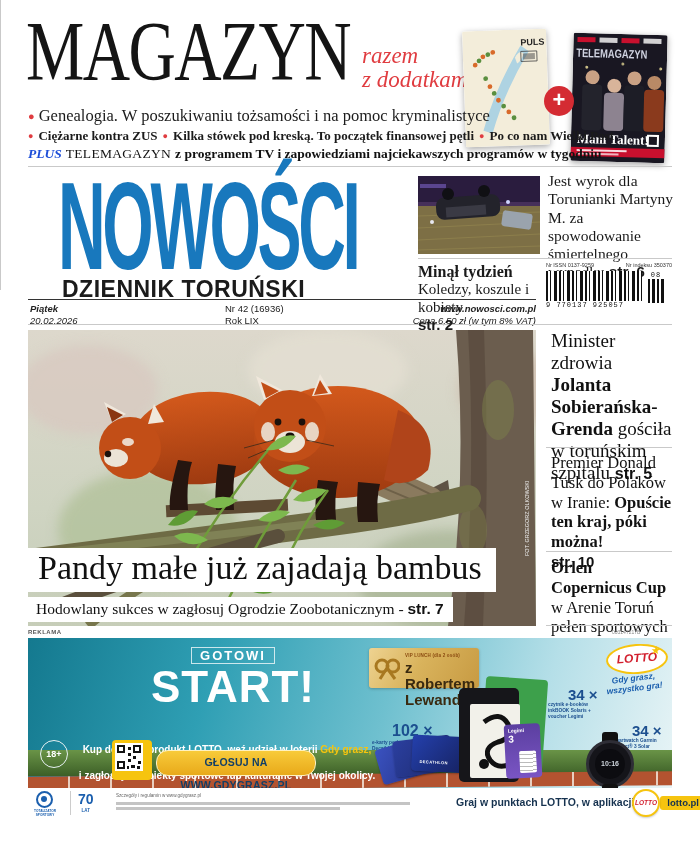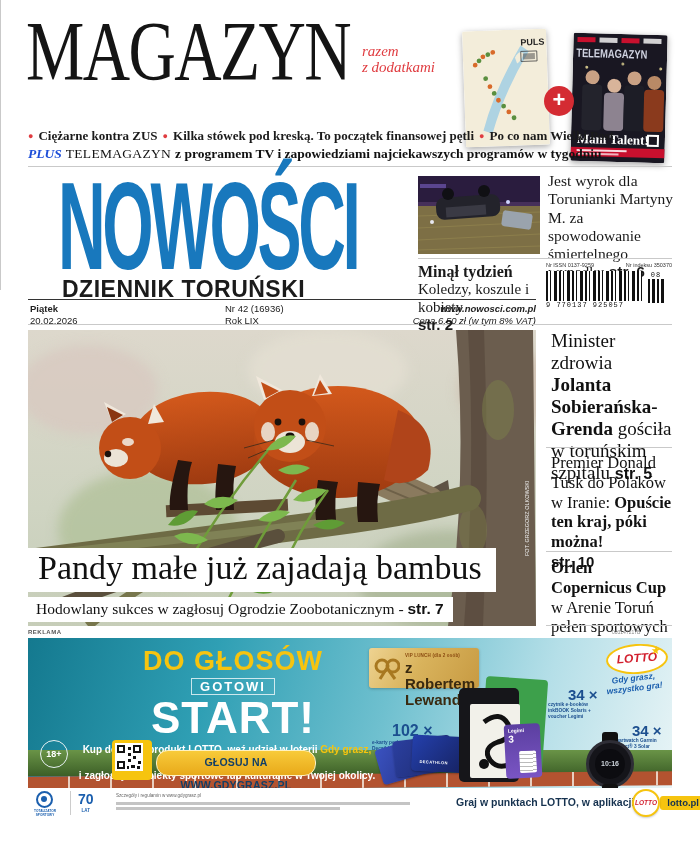--- a/index.html
+++ b/index.html
@@ -5,21 +5,21 @@
   html,body{margin:0;padding:0;background:#e9e9e9;}
   #page{position:relative;width:700px;height:847px;background:#fff;margin:0 auto;overflow:hidden;
         font-family:"Liberation Serif",serif;color:#1a1a1a;}
   .abs{position:absolute;}
   .rule{position:absolute;height:1px;background:#c9c9c9;}
   .rule-dark{position:absolute;height:1px;background:#333;}
 
   
   .mag-title{left:26px;top:10px;font-size:84px;line-height:1;font-weight:400;letter-spacing:-2px;
              transform:scaleX(.78);transform-origin:0 0;color:#141414;}
-  .mag-tagline{left:362px;top:44px;font-style:italic;font-size:15px;line-height:1.05;color:#e03c40;}
+  .mag-tagline{left:362px;top:44px;font-style:italic;font-size:23px;line-height:1.05;color:#e03c40;}
   .cover{box-shadow:0 2px 6px rgba(0,0,0,.35);border-radius:2px;overflow:hidden;}
   .cover-puls{left:464px;top:30px;width:84px;height:116px;transform:rotate(-2deg);}
   .cover-tele{left:572px;top:34px;width:94px;height:128px;transform:rotate(1.5deg);}
   .plus-badge{left:544px;top:86px;width:30px;height:30px;border-radius:50%;background:#d42b33;
               color:#fff;font:700 22px/28px "Liberation Sans",sans-serif;text-align:center;z-index:5;}
   .bul{color:#e03c40;font-size:11px;vertical-align:1px;padding-right:4px;}
   .bul2{color:#e03c40;font-size:9px;vertical-align:1px;padding:0 5px;}
   .mag-b1{left:28px;top:106px;font-size:16.5px;color:#1b1b1b;}
   .mag-b2{left:28px;top:128px;font-size:13px;font-weight:600;color:#1b1b1b;}
   .mag-b3{left:28px;top:146px;font-size:13.5px;font-weight:700;color:#111;}
@@ -191,33 +191,36 @@
       <text x="6" y="110" font-family="Liberation Serif,serif" font-size="13" font-weight="700" fill="#fff">Mam Talent!</text>
       <rect x="0" y="114" width="94" height="9" fill="#c8102e"></rect>
       <rect x="6" y="116" width="50" height="2" fill="#fff" opacity=".85"></rect>
         <rect x="6" y="119.5" width="42" height="2" fill="#fff" opacity=".7"></rect>
       <rect x="76" y="100" width="12" height="12" fill="#fff"></rect>
         <rect x="78" y="102" width="8" height="8" fill="#191722"></rect>
     </svg>
   </div>
   <div class="abs plus-badge">+</div>
 
+  <div class="abs mag-b1">
+    <span class="bul">●</span><span>Genealogia. W poszukiwaniu tożsamości i na pomoc kryminalistyce</span>
+  </div>
   <div class="abs mag-b2">
     <span class="bul2" style="padding-left:0">●</span><span>Ciężarne kontra ZUS</span><span class="bul2">●</span><span>Kilka stówek pod kreską. To początek finansowej pętli</span><span class="bul2">●</span><span>Po co nam Wielki Post</span>
   </div>
   <div class="abs mag-b3">
     <span class="plus-lbl">PLUS</span><span class="tele-lbl">TELEMAGAZYN</span><span>z programem TV i zapowiedziami najciekawszych programów w tygodniu</span>
   </div>
   <div class="rule" style="left:28px;top:166px;width:644px;"></div>
 
   <div class="abs logo-nowosci">NOWOŚCI</div>
   <div class="abs logo-sub">DZIENNIK TORUŃSKI</div>
 
   <div class="rule-dark" style="left:28px;top:299px;width:508px;"></div>
-  <div class="abs info" style="left:30px;top:303px;">
+  <div class="abs info" style="left:30px;top:303px;font-style:italic;">
     <b>Piątek</b><br>
     <span>20.02.2026</span>
   </div>
   <div class="abs info" style="left:225px;top:303px;">
     <span>Nr 42 (16936)</span><br>
     <span>Rok LIX</span>
   </div>
   <div class="abs info" style="left:330px;top:303px;width:206px;text-align:right;font-style:italic;">
     <b>www.nowosci.com.pl</b><br>
     <span>Cena 6,50 zł (w tym 8% VAT)</span>
@@ -398,21 +401,20 @@
 
   <div class="abs rek-lbl">REKLAMA</div>
   <div class="abs rek-code">003147217B</div>
 
   <div class="abs banner">
     <div class="grass"></div>
     <div class="track"></div>
     <div class="age-badge">18+</div>
 
     <div class="ad-head">
-      <div class="ad-h1">DO GŁOSÓW</div>
       <div class="ad-h2">GOTOWI</div>
       <div class="ad-h3">START!</div>
     </div>
     <div class="ad-body"><span>Kup dowolny produkt LOTTO, weź udział w loterii </span><span style="color: rgb(246, 196, 15);">Gdy grasz, wszystko gra!</span><br><span>i zagłosuj na obiekty sportowe lub kulturalne w Twojej okolicy.</span></div>
 
     <div class="qr">
       <svg viewBox="0 0 28 28">
         <rect width="28" height="28" fill="#fff"></rect>
         <g fill="#111">
           <rect x="2" y="2" width="8" height="8"></rect>

